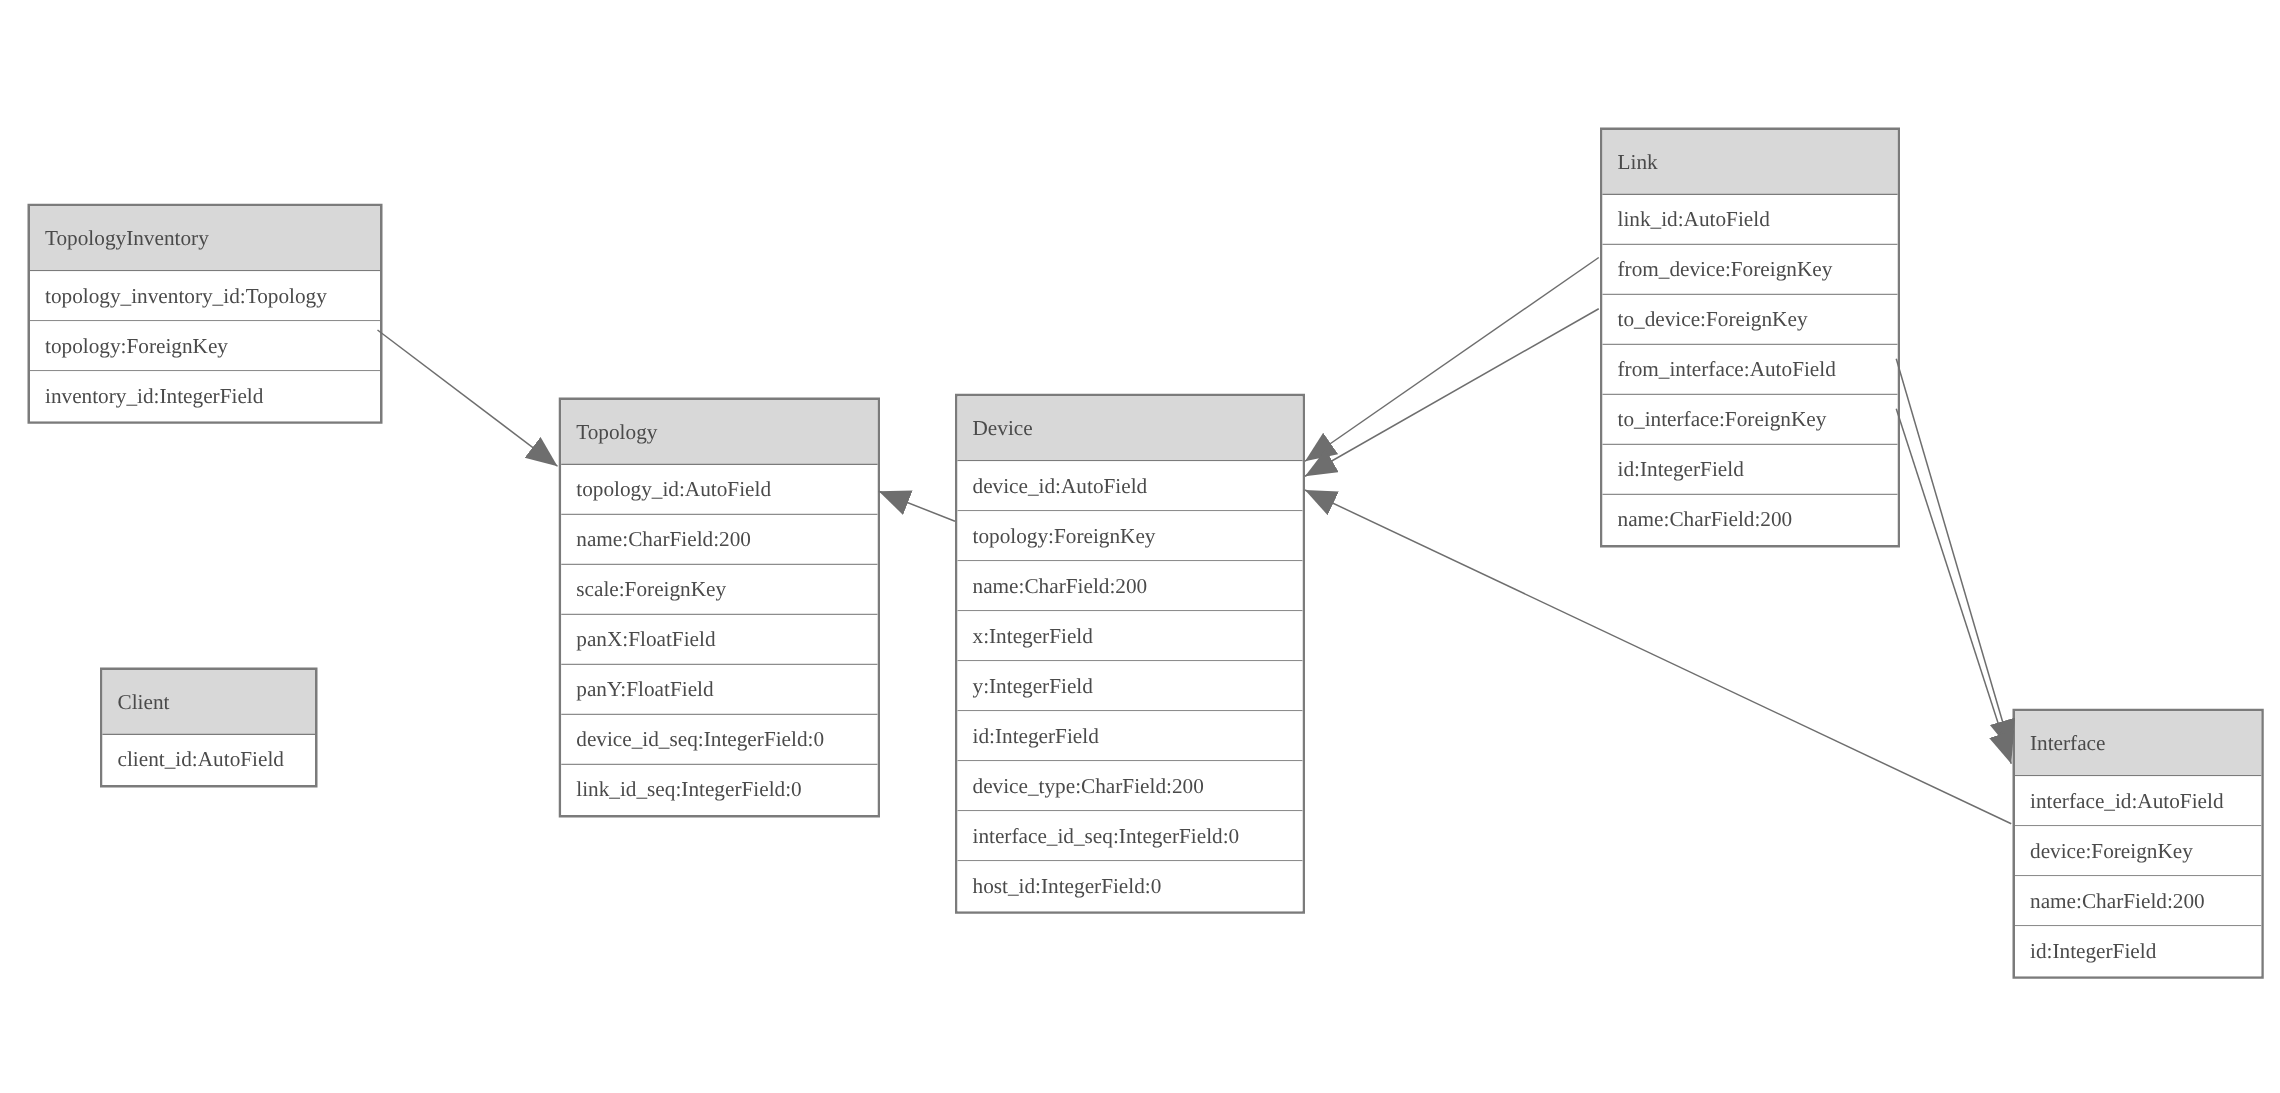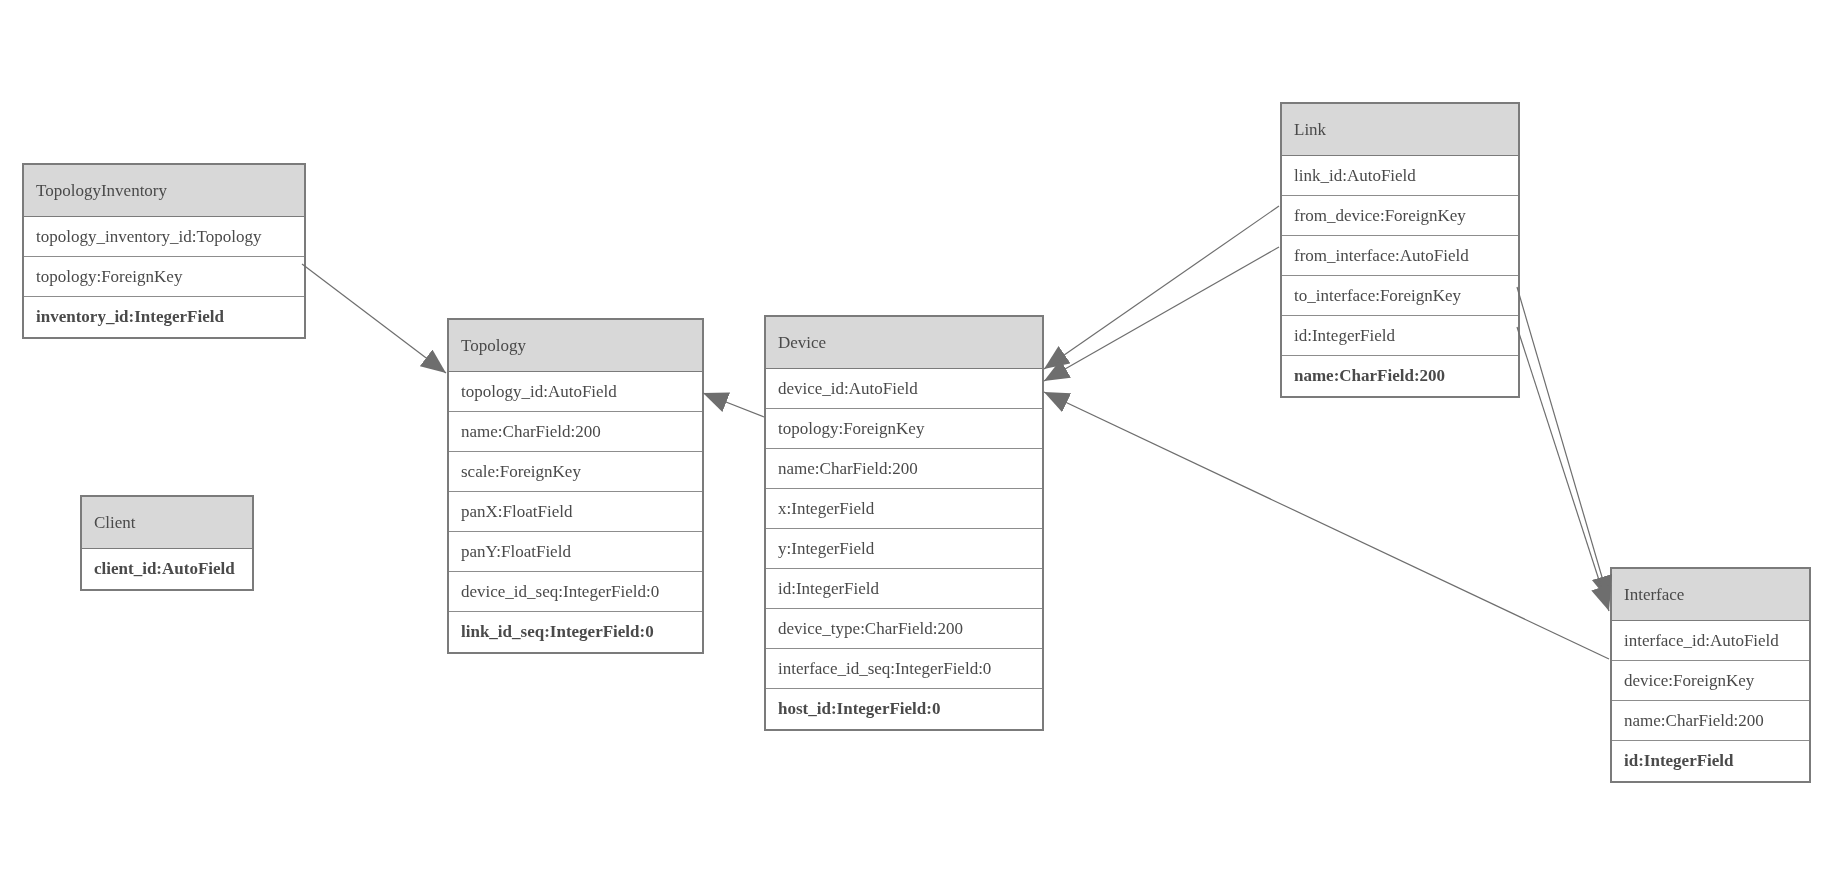--- a/index.html
+++ b/index.html
@@ -39,21 +39,21 @@
     height: 40px;
     display: flex;
     align-items: center;
     padding: 0 12px;
     box-sizing: border-box;
     border-bottom: 1px solid #8d8d8d;
     white-space: nowrap;
     overflow: hidden;
     background: #ffffff;
   }
-  .entity-row:last-child { border-bottom: none; font-weight: bold; }
+  .entity-row:last-child { border-bottom: none; }
   svg.edges {
     position: absolute;
     left: 0; top: 0;
     width: 1824px;
     height: 874px;
     pointer-events: none;
   }
   svg.edges line {
     stroke: #6e6e6e;
     stroke-width: 1.2;
@@ -76,21 +76,21 @@
     <div class="entity-header">Topology</div>
     <div class="entity-row">topology_id:AutoField</div>
     <div class="entity-row">name:CharField:200</div>
     <div class="entity-row">scale:ForeignKey</div>
     <div class="entity-row">panX:FloatField</div>
     <div class="entity-row">panY:FloatField</div>
     <div class="entity-row">device_id_seq:IntegerField:0</div>
     <div class="entity-row">link_id_seq:IntegerField:0</div>
   </div>
 
-  <div class="entity" style="left:80px; top:495px; width:170px;">
+  <div class="entity" style="left:80px; top:534px; width:170px;">
     <div class="entity-header">Client</div>
     <div class="entity-row">client_id:AutoField</div>
   </div>
 
   <div class="entity" style="left:764px; top:315px; width:276px;">
     <div class="entity-header">Device</div>
     <div class="entity-row">device_id:AutoField</div>
     <div class="entity-row">topology:ForeignKey</div>
     <div class="entity-row">name:CharField:200</div>
     <div class="entity-row">x:IntegerField</div>
@@ -98,20 +98,21 @@
     <div class="entity-row">id:IntegerField</div>
     <div class="entity-row">device_type:CharField:200</div>
     <div class="entity-row">interface_id_seq:IntegerField:0</div>
     <div class="entity-row">host_id:IntegerField:0</div>
   </div>
 
   <div class="entity" style="left:1280px; top:102px; width:236px;">
     <div class="entity-header">Link</div>
     <div class="entity-row">link_id:AutoField</div>
     <div class="entity-row">from_device:ForeignKey</div>
+    <div class="entity-row">to_device:ForeignKey</div>
     <div class="entity-row">from_interface:AutoField</div>
     <div class="entity-row">to_interface:ForeignKey</div>
     <div class="entity-row">id:IntegerField</div>
     <div class="entity-row">name:CharField:200</div>
   </div>
 
   <div class="entity" style="left:1610px; top:567px; width:197px;">
     <div class="entity-header">Interface</div>
     <div class="entity-row">interface_id:AutoField</div>
     <div class="entity-row">device:ForeignKey</div>

